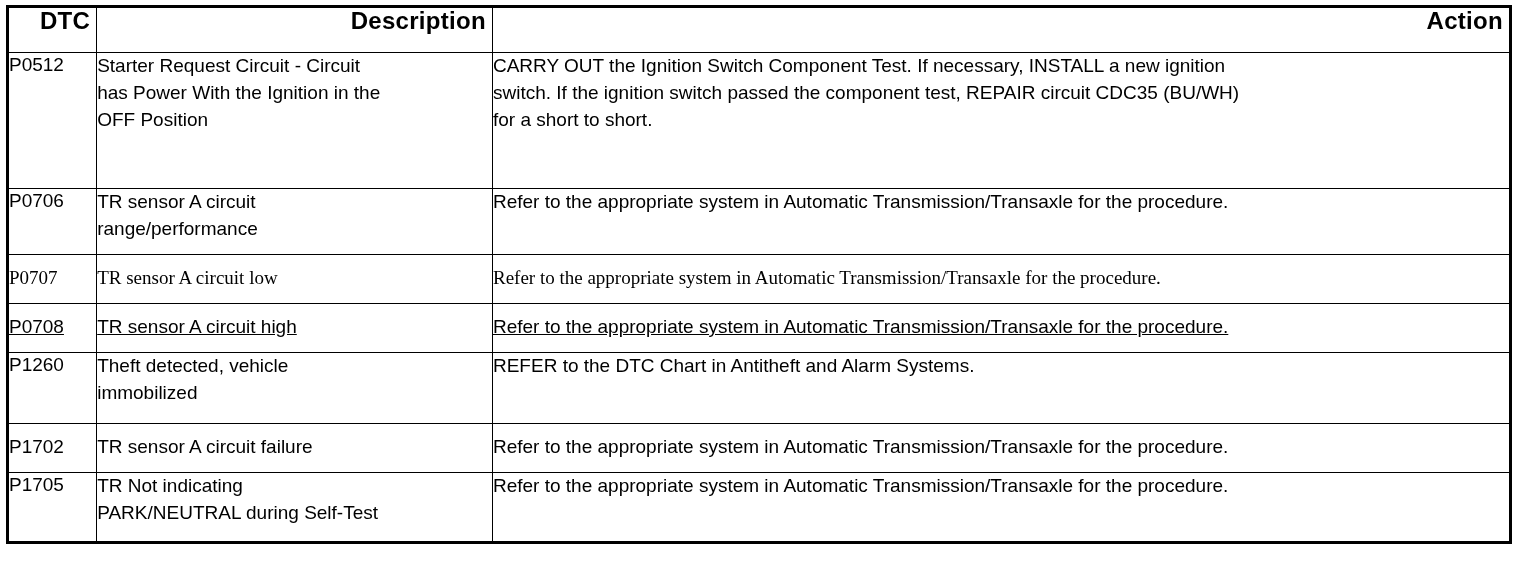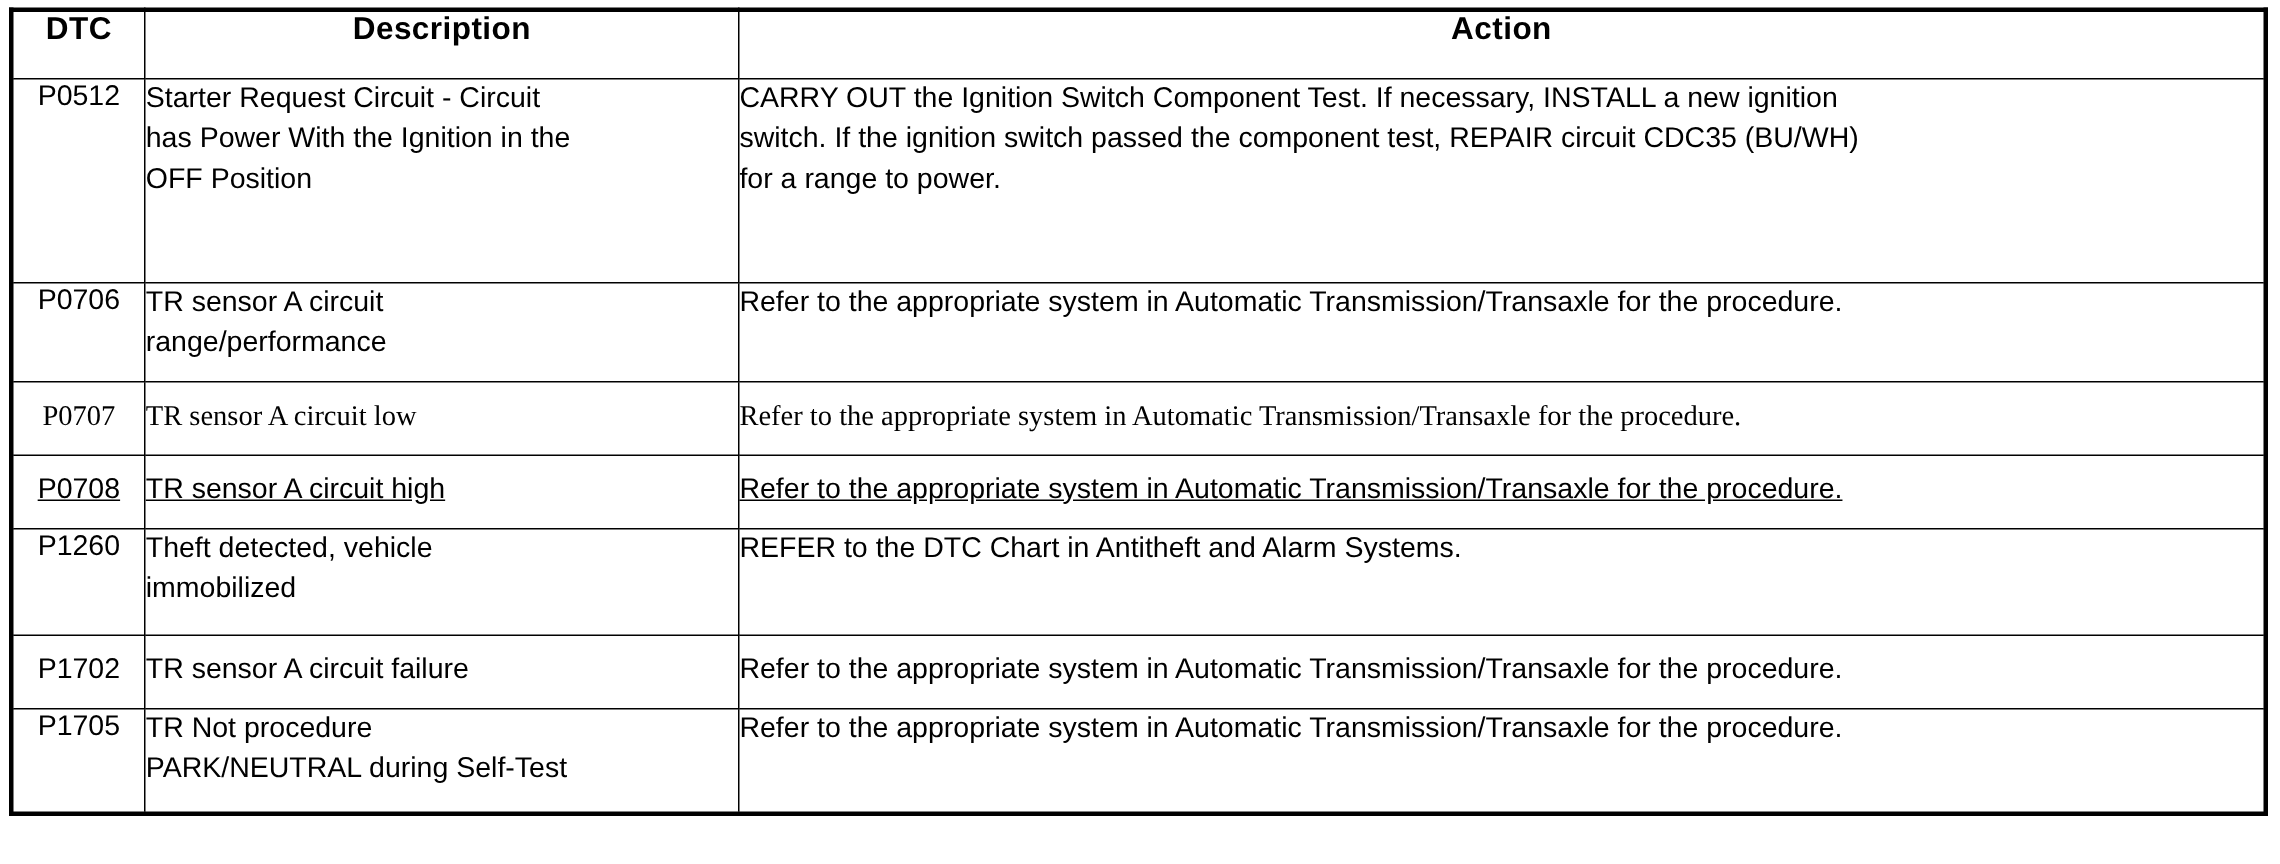--- a/index.html
+++ b/index.html
@@ -41,39 +41,38 @@
   table.dtc-table td {
     border: 1.5px solid #000000;
     padding: 0;
     vertical-align: top;
     background: #ffffff;
   }
 
   
   .hdr-row th {
     height: 44px;
-    text-align: center;
+    text-align: right;
     vertical-align: middle;
     font-weight: bold;
-    font-size: 21px;
+    font-size: 24px;
     letter-spacing: 0.3px;
   }
   .hdr-cell-inner {
     display: block;
     padding: 0 6px;
     line-height: 1.1;
   }
 
   
   .cell-dtc {
     font-size: 19px;
     line-height: 1.25;
     padding: 7px 0 0 9px;
     white-space: nowrap;
-    text-align: center;
   }
   .cell-desc {
     font-size: 19px;
     line-height: 1.42;
     padding: 7px 8px 6px 9px;
     margin-left: 24px;
   }
   .cell-act {
     font-size: 19px;
     line-height: 1.42;
@@ -131,21 +130,21 @@
       <tr class="r-p0512">
         <td class="cell-dtc">P0512</td>
         <td class="cell-desc">
           <span class="nowrap-line">Starter Request Circuit - Circuit</span>
           <span class="nowrap-line">has Power With the Ignition in the</span>
           <span class="nowrap-line">OFF Position</span>
         </td>
         <td class="cell-act">
           <span class="nowrap-line">CARRY OUT the Ignition Switch Component Test. If necessary, INSTALL a new ignition</span>
           <span class="nowrap-line">switch. If the ignition switch passed the component test, REPAIR circuit CDC35 (BU/WH)</span>
-          <span class="nowrap-line"> for a range to power.</span>
+          <span class="nowrap-line"> for a short to short.</span>
         </td>
       </tr>
 
       <tr class="r-p0706">
         <td class="cell-dtc">P0706</td>
         <td class="cell-desc">
           <span class="nowrap-line">TR sensor A circuit</span>
           <span class="nowrap-line">range/performance</span>
         </td>
         <td class="cell-act">
@@ -190,21 +189,21 @@
           <span class="nowrap-line">TR sensor A circuit failure</span>
         </td>
         <td class="cell-act">
           <span class="nowrap-line">Refer to the appropriate system in Automatic Transmission/Transaxle for the procedure.</span>
         </td>
       </tr>
 
       <tr class="r-p1705">
         <td class="cell-dtc">P1705</td>
         <td class="cell-desc">
-          <span class="nowrap-line">TR Not procedure</span>
+          <span class="nowrap-line">TR Not indicating</span>
           <span class="nowrap-line">PARK/NEUTRAL during Self-Test</span>
         </td>
         <td class="cell-act">
           <span class="nowrap-line">Refer to the appropriate system in Automatic Transmission/Transaxle for the procedure.</span>
         </td>
       </tr>
 
     </tbody>
   </table>
 

